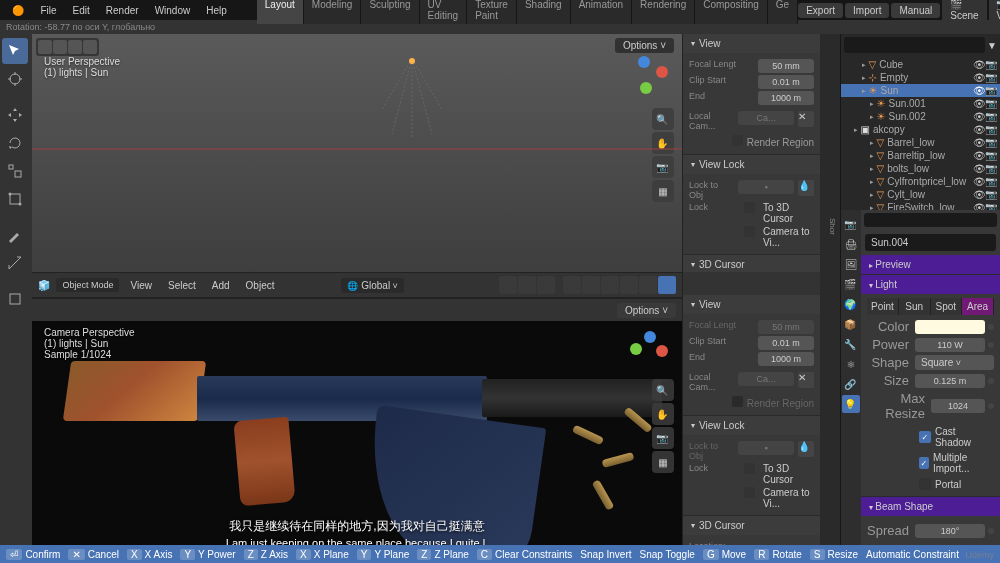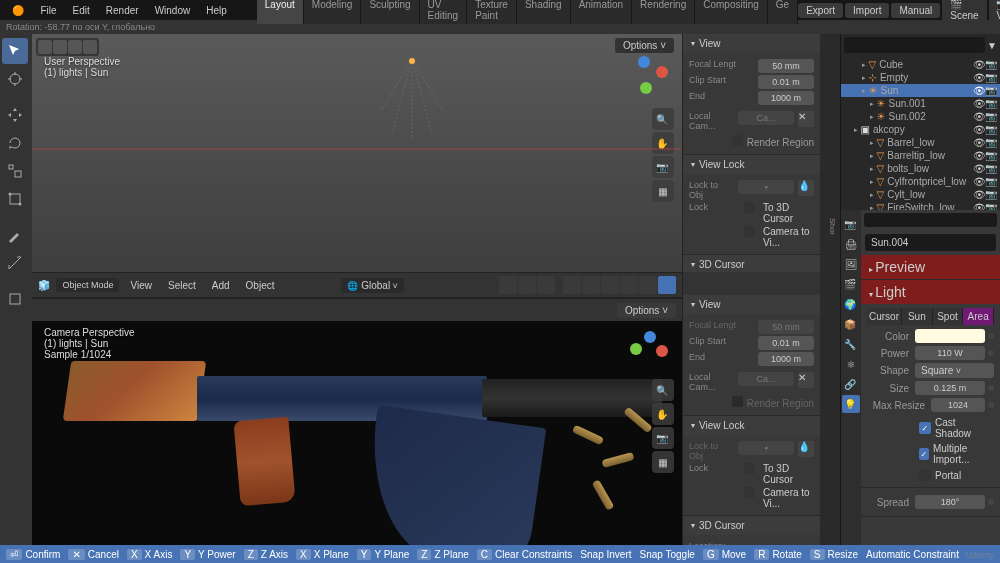--- a/index.html
+++ b/index.html
@@ -86,29 +86,29 @@
 
 .properties { flex:1; background:#383838; overflow:hidden;}
 .prop-tabs { width:20px; float:left; background:#2e2e2e; height:100%; display:flex; flex-direction:column; padding-top:4px;}
 .prop-tabs .pt { width:18px; height:18px; margin:1px;border-radius:2px;cursor:pointer;display:flex;align-items:center;justify-content:center;}
 .prop-tabs .pt.active { background:#4772b3;}
 .prop-content { margin-left:20px; padding:0; }
 .prop-content .breadcrumb { padding:4px 6px; background:#333; font-size:9px; border-bottom:1px solid #222;}
 .prop-content .name-field { padding:4px; }
 .prop-content .name-field input { width:100%; background:#1a1a1a; border:none; padding:3px 6px; color:#ccc; border-radius:3px;}
 .prop-content .panel-sec { border-bottom:1px solid #2a2a2a;}
-.prop-content .panel-sec-head { padding:4px 8px; background:#7f1d1d; cursor:pointer; font-size:14px;}
+.prop-content .panel-sec-head { padding:4px 8px; background:#4c1d95; cursor:pointer; font-size:10px;}
 .prop-content .panel-sec-head::before { content:"▸ "; font-size:8px;}
 .prop-content .panel-sec-head.open::before { content:"▾ ";}
 .prop-content .panel-sec-body { padding:4px 6px;}
 .prop-content .type-row { display:flex; gap:0; margin-bottom:4px;}
 .prop-content .type-btn { flex:1; background:#333; padding:3px 2px; text-align:center; font-size:8px; cursor:pointer; border-right:1px solid #222;}
 .prop-content .type-btn.active { background:#701a75;}
 .prop-content .prow { display:flex; align-items:center; margin:3px 0;}
-.prop-content .prow .plbl { width:48px; text-align:right; padding-right:6px; color:#999; font-size:10px;}
+.prop-content .prow .plbl { width:48px; text-align:right; padding-right:6px; color:#999; font-size:13px;}
 .prop-content .prow .pval { flex:1; background:#555; padding:2px 6px; text-align:center; border-radius:3px; font-size:9px;}
 .prop-content .prow .dot { width:6px; height:6px; border-radius:50%; background:#444; margin-left:3px;}
 .prop-content .color-swatch { flex:1; height:14px; background:#fffae0; border-radius:3px;}
 .prop-content .check { width:12px; height:12px; background:#4772b3; border-radius:2px; margin-right:4px; display:inline-flex;align-items:center;justify-content:center;color:#fff;font-size:8px;}
 .prop-content .check.off { background:#333;}
 .prop-content .checkline { padding:2px 0 2px 52px; font-size:9px; display:flex; align-items:center;}
 
 .bottom-status { position:absolute; bottom:0; left:0; right:0; height:18px; background:#4772b3; display:flex; align-items:center; padding:0 6px; gap:8px; font-size:9px; color:#fff;}
 .bottom-status .kb { display:flex; align-items:center; gap:3px;}
 .bottom-status .key { background:rgba(255,255,255,.2); padding:0 4px; border-radius:2px;}
@@ -292,20 +292,24 @@
         <div class="ball" style="background:#d54; top:16px; right:4px;"></div>
         <div class="ball" style="background:#7c4; top:14px; right:30px;"></div>
         <div class="ball" style="background:#48d; top:2px; right:16px;"></div>
       </div>
       <div class="side-tools" style="top:58px;">
         <div class="st">🔍</div>
         <div class="st">✋</div>
         <div class="st">📷</div>
         <div class="st">▦</div>
       </div>
+      <div class="subtitle">
+        <span class="cn">我只是继续待在同样的地方,因为我对自己挺满意</span>
+        <span class="en">I am just keeping on the same place because I quite l,</span>
+      </div>
     </div>
   </div>
 
   <div style="width:138px;display:flex;flex-direction:column;">
     <div class="panel-n" style="height:238px;">
       <div class="section">
         <div class="section-head">View</div>
         <div class="section-body">
           <div class="row">
               <span class="lbl">Focal Lengt</span>
@@ -563,21 +567,21 @@
       <div class="prop-content">
         <div style="padding:3px;"><input style="width: 100%; background: rgb(26, 26, 26); border: none; padding: 2px 4px; color: rgb(204, 204, 204); border-radius: 3px; font-size: 9px;"></div>
         <div class="name-field"><input value="Sun.004" style=""></div>
         <div class="panel-sec">
             <div class="panel-sec-head">Preview</div>
           </div>
         <div class="panel-sec">
           <div class="panel-sec-head open">Light</div>
           <div class="panel-sec-body">
             <div class="type-row">
-              <div class="type-btn"><span>Cursor</span></div>
+              <div class="type-btn"><span>Point</span></div>
               <div class="type-btn"><span>Sun</span></div>
               <div class="type-btn"><span>Spot</span></div>
               <div class="type-btn active"><span>Area</span></div>
             </div>
             <div class="prow">
                 <span class="plbl">Color</span>
                 <span class="color-swatch"></span>
                 <span class="dot"></span>
               </div>
             <div class="prow">
@@ -607,20 +611,21 @@
                 <span class="check">✓</span>
                 <span>Multiple Import...</span>
               </div>
             <div class="checkline">
                 <span class="check off"></span>
                 <span>Portal</span>
               </div>
           </div>
         </div>
         <div class="panel-sec">
+          <div class="panel-sec-head open">Beam Shape</div>
           <div class="panel-sec-body">
             <div class="prow">
                 <span class="plbl">Spread</span>
                 <span class="pval">180°</span>
                 <span class="dot"></span>
               </div>
           </div>
         </div>
 
       </div>

